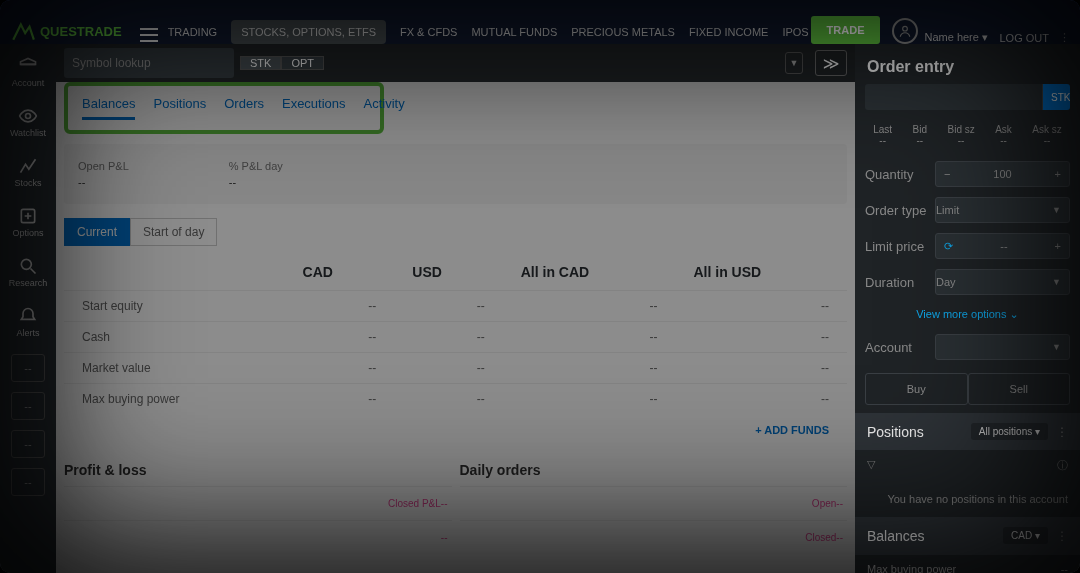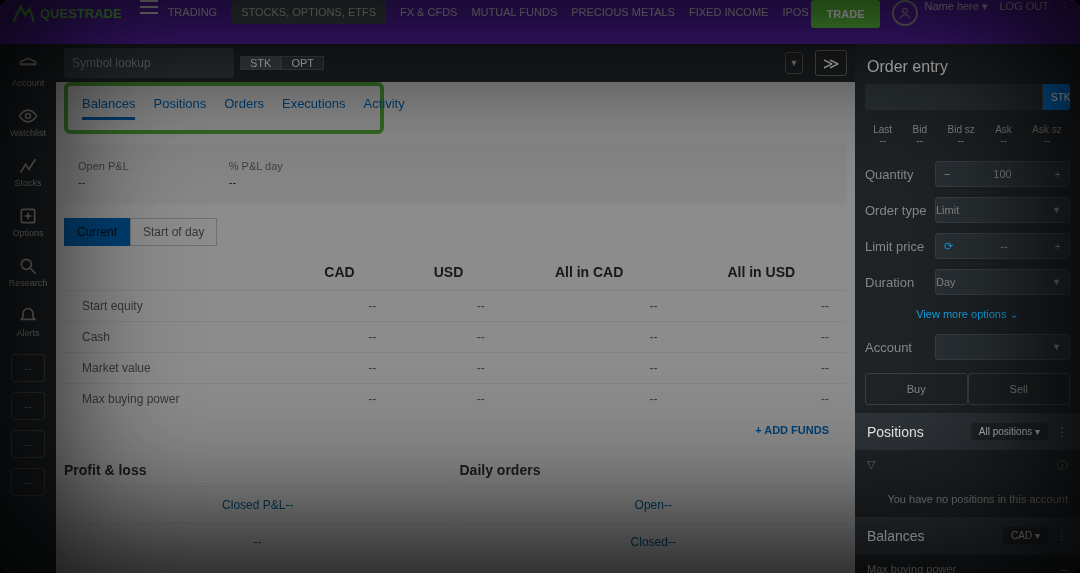--- a/index.html
+++ b/index.html
@@ -1,17 +1,17 @@
 <!DOCTYPE html>
 <html><head>
 <meta charset="utf-8">
 <style>
   *{box-sizing:border-box;margin:0;padding:0}
   body{width:1080px;height:573px;overflow:hidden;font-family:-apple-system,Arial,sans-serif;background:#000;position:relative;border-radius:10px}
-  .topbar{height:44px;background:#4c1d95;display:flex;align-items:flex-start;padding:0 10px;color:#bbb;font-size:11px}
+  .topbar{height:44px;background:#0f172a;display:flex;align-items:flex-end;padding:0 10px;color:#bbb;font-size:11px}
   .logo{color:#5dbd3e;font-weight:bold;font-size:13px;margin-right:18px;display:flex;align-items:center;gap:4px}
   .logo svg{width:26px;height:26px}
   .ham{margin-right:10px;color:#ccc;cursor:pointer}
   .topnav{display:flex;gap:14px;align-items:center}
   .topnav span{cursor:pointer;white-space:nowrap}
   .topnav .pill{background:#3d4346;padding:6px 10px;border-radius:4px}
   .spacer{flex:1}
   .tradebtn{background:#5dbd3e;color:#fff;padding:8px 16px;border-radius:3px;font-size:11px;font-weight:bold;cursor:pointer}
   .avatar{width:26px;height:26px;border-radius:50%;border:2px solid #888;margin-left:12px;display:flex;align-items:center;justify-content:center}
   .uname{margin-left:6px;font-size:11px;cursor:pointer}
@@ -43,35 +43,35 @@
 
   .content{background:#fff;color:#555;padding:0 8px 8px;position:relative;height:calc(100% - 38px);overflow:hidden}
   .content-inner{position:relative;z-index:1}
 
   .pnlbar{background:#f6f6f6;border-radius:4px;padding:16px 14px;margin-top:10px;display:flex;gap:100px;font-size:11px;color:#777}
   .pnlbar .lbl{color:#777;margin-bottom:4px}
   .pnlbar .val{color:#333}
 
   .curtabs{display:flex;margin:14px 0 8px;font-size:12px}
   .curtabs span{padding:6px 12px;border:1px solid #ccc;cursor:pointer;color:#666}
-  .curtabs .on{background:#0073cf;color:#0f172a;border-color:#0073cf}
+  .curtabs .on{background:#0073cf;color:#ffffff;border-color:#0073cf}
 
   table.bal{width:100%;border-collapse:collapse;font-size:12px;color:#666}
-  table.bal th{text-align:center;font-weight:bold;color:#2a2f33;padding:10px 18px;font-size:14px}
+  table.bal th{text-align:left;font-weight:bold;color:#2a2f33;padding:10px 18px;font-size:14px}
   table.bal td{padding:8px 18px;border-top:1px solid #eee;text-align:right}
   table.bal td:first-child,table.bal th:first-child{text-align:left}
   .addfunds{text-align:right;padding:10px 18px;color:#0073cf;font-size:11px;font-weight:bold;cursor:pointer}
 
   .pl-grid{display:flex;gap:8px;margin-top:16px}
   .pl-col{flex:1}
   .pl-col h3{font-size:14px;font-weight:bold;color:#333;margin-bottom:8px}
-  .pl-row{display:flex;justify-content:center;padding:11px 4px;border-top:1px solid #eee;font-size:12px;color:#0369a1}
+  .pl-row{display:flex;justify-content:flex-end;padding:11px 4px;border-top:1px solid #eee;font-size:10px;color:#ec4899}
 
   .rightpanel{width:225px;background:#1f2326;color:#aaa;font-size:11px}
-  .oe-head{padding:14px 12px 8px;color:#ddd;font-size:16px;font-weight:400}
+  .oe-head{padding:14px 12px 8px;color:#ddd;font-size:16px;font-weight:700}
   .oe-sym{display:flex;margin:0 10px 10px;background:#2a3034;height:26px;border-radius:3px;overflow:hidden}
   .oe-sym input{flex:1;background:transparent;border:none;outline:none}
   .oe-sym span{padding:0 8px;font-size:10px;color:#ccc;display:flex;align-items:center;cursor:pointer;border-left:1px solid #444}
   .oe-sym .on{background:#0073cf;color:#fff}
   .quotes{display:flex;justify-content:space-around;padding:4px 8px 10px;font-size:10px;color:#888;text-align:center}
   .quotes div span{display:block}
   .oe-row{display:flex;align-items:center;padding:5px 10px;gap:8px}
   .oe-row label{flex:0 0 62px;color:#888;font-size:13px}
   .oe-row .field{flex:1;height:26px;background:#2a3034;border:1px solid #3a3f44;border-radius:3px;display:flex;align-items:center;justify-content:flex-start;color:#888;position:relative;font-size:11px}
   .oe-row .field.num{justify-content:space-between;padding:0 8px}

